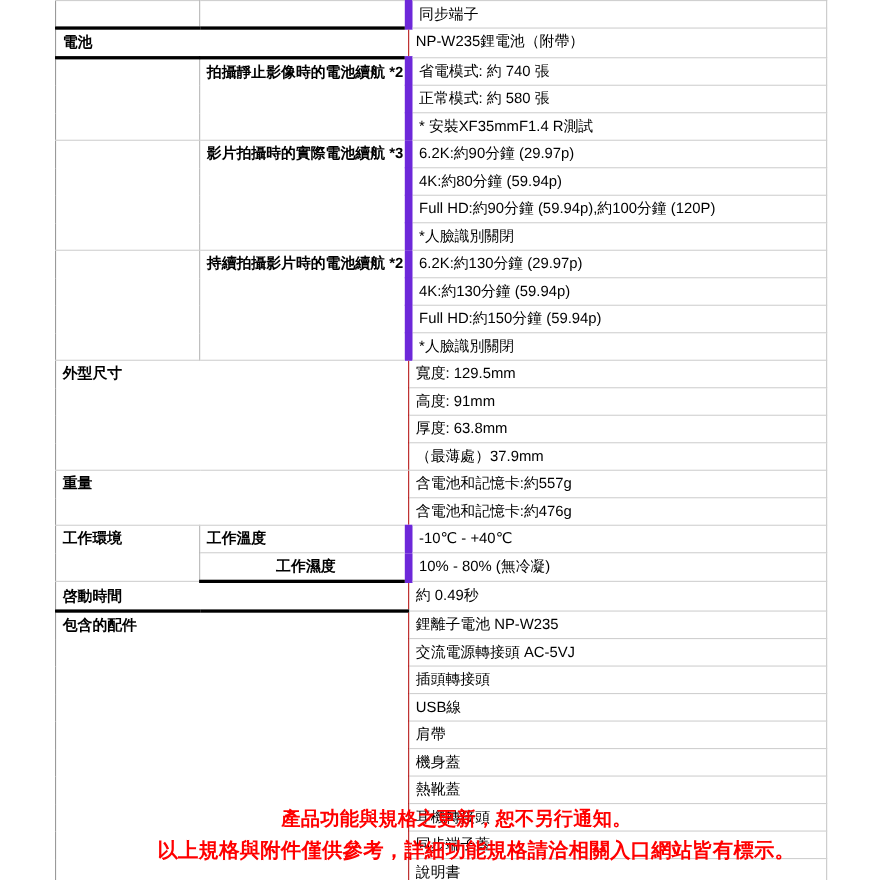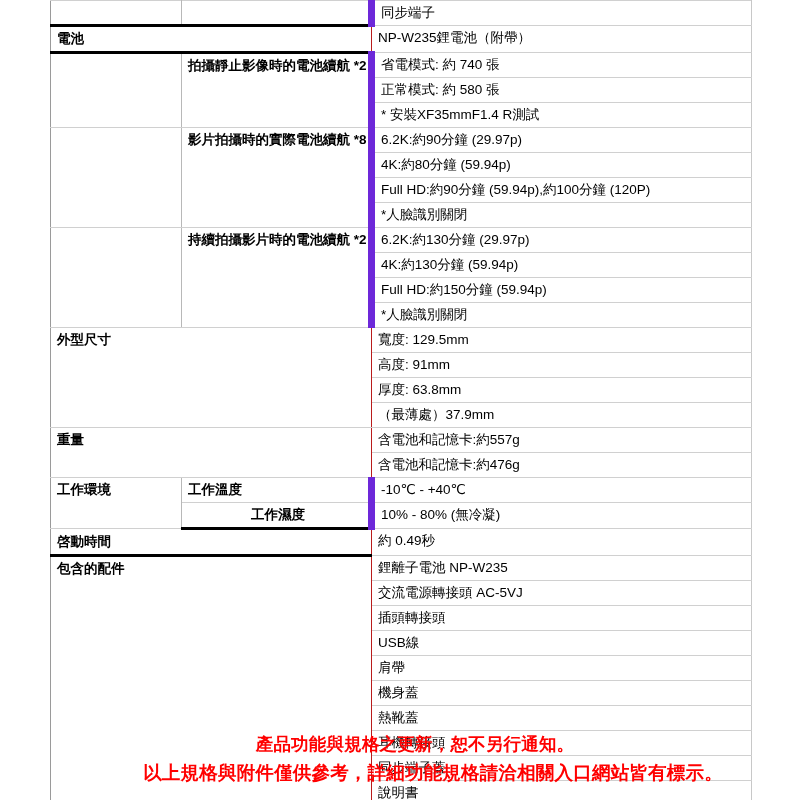--- a/index.html
+++ b/index.html
@@ -154,21 +154,21 @@
         </tr>
         <tr>
           <td class="col3">正常模式: 約 580 張</td>
         </tr>
         <tr class="sep-bottom">
           <td class="col3">* 安裝XF35mmF1.4 R測試</td>
         </tr>
 
         <tr>
           <td class="col1 blank-left" rowspan="4"></td>
-          <td class="col2 label-wrap" rowspan="4">影片拍攝時的實際電池續航 *8</td>
+          <td class="col2 label-wrap" rowspan="4">影片拍攝時的實際電池續航 *3</td>
           <td class="col3">6.2K:約90分鐘 (29.97p)</td>
         </tr>
         <tr>
           <td class="col3">4K:約80分鐘 (59.94p)</td>
         </tr>
         <tr>
           <td class="col3">Full HD:約90分鐘 (59.94p),約100分鐘 (120P)</td>
         </tr>
         <tr class="sep-bottom">
           <td class="col3">*人臉識別關閉</td>

